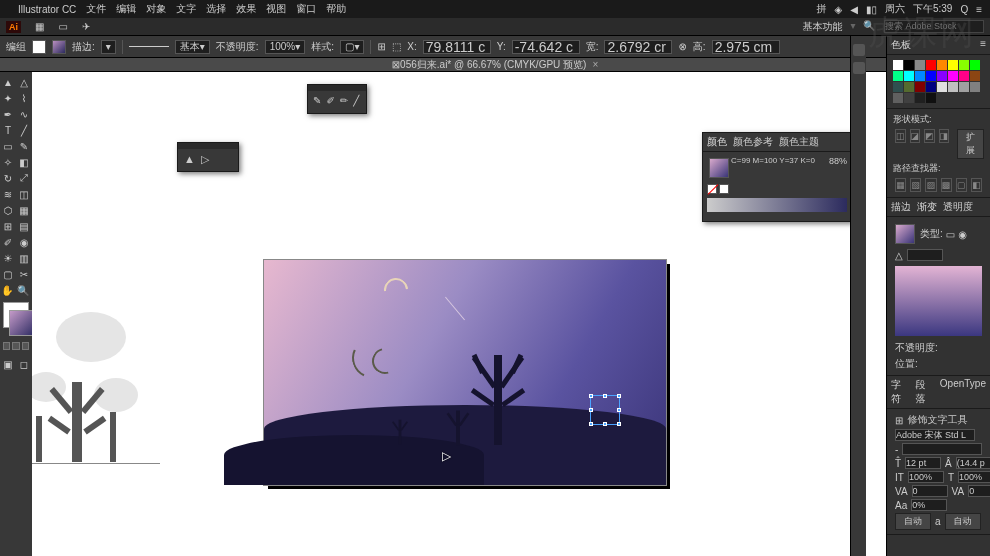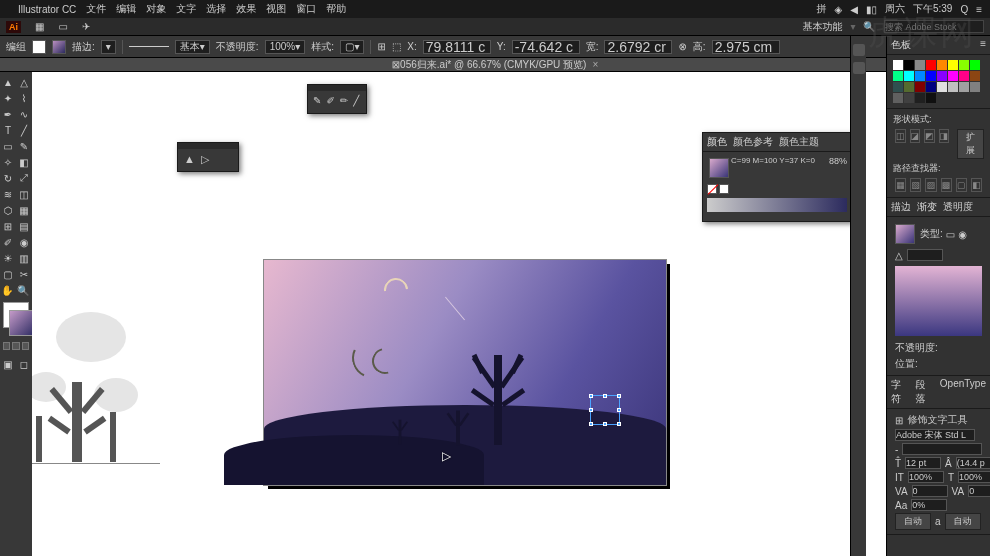--- a/index.html
+++ b/index.html
@@ -103,21 +103,21 @@
     <span>Q</span>
     <span>≡</span>
   </div>
 </div>
 
 <div class="appbar">
   <span class="ai">Ai</span>
   <span>▦</span>
   <span>▭</span>
   <span>✈</span>
-  <div style="margin-left:auto;display:flex;gap:8px;align-items:center">
+  <div style="margin-left:auto;display:flex;gap:8px;">
     <span>基本功能</span>
     <span style="color:#666">▾</span>
     <span>🔍</span>
     <input type="text" style="background: rgb(30, 30, 30); border: 1px solid rgb(68, 68, 68); width: 100px; height: 13px; font-size: 9px; color: rgb(136, 136, 136);" placeholder="搜索 Adobe Stock">
   </div>
 </div>
 
 <div class="optbar">
   <span>编组</span>
   <span class="sw"></span>

